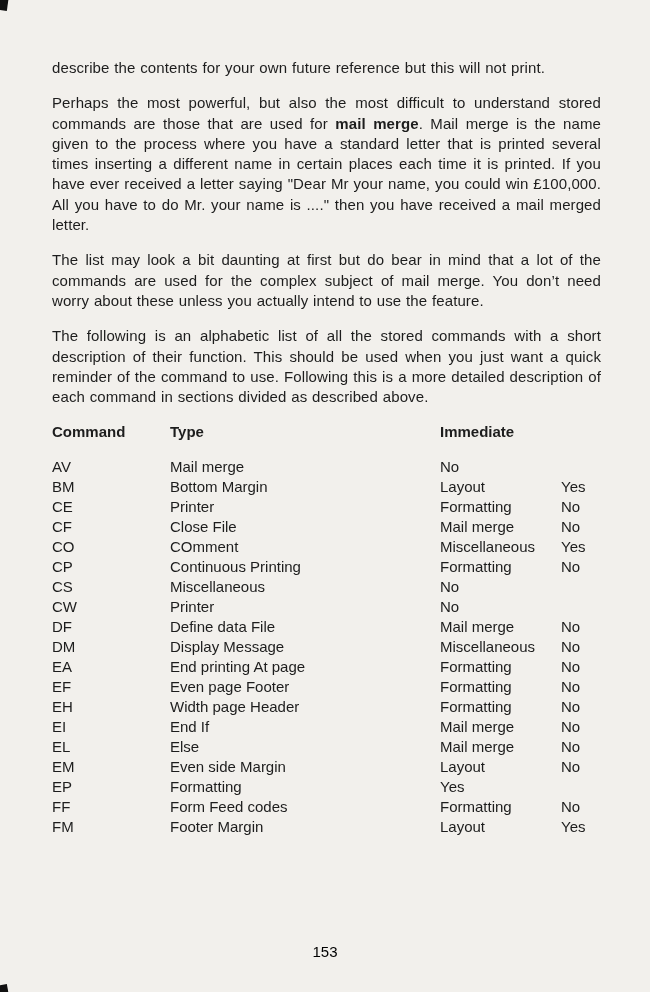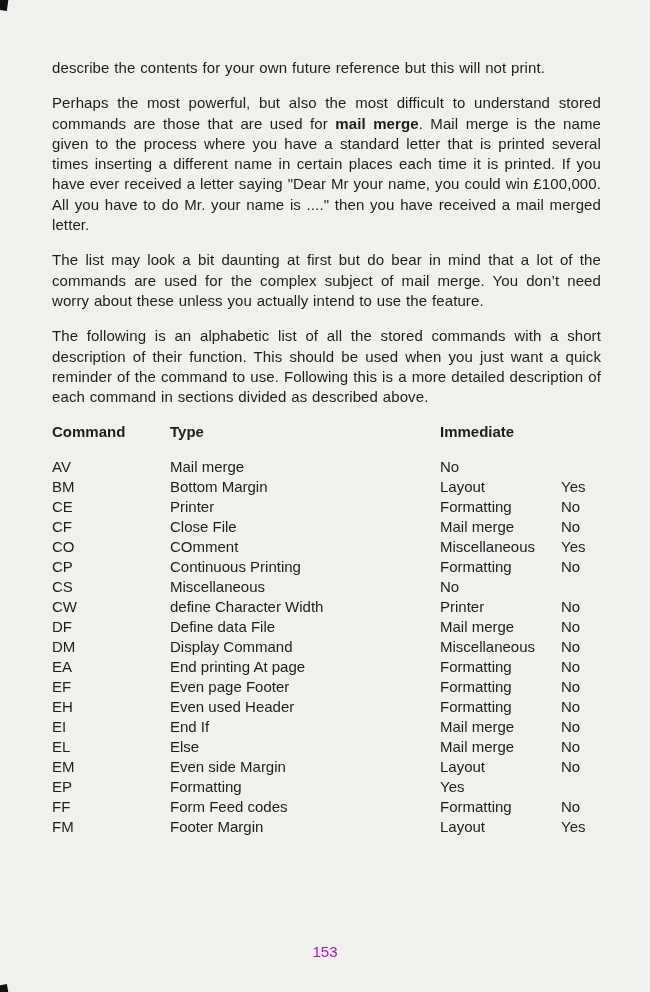--- a/index.html
+++ b/index.html
@@ -62,21 +62,21 @@
   }
   .tcell, .hcell { white-space: nowrap; }
   .c3, .h3 { }
   .page-number {
     position: absolute;
     left: 0;
     bottom: 32px;
     width: 100%;
     text-align: center;
     font-size: 15px;
-    color: #a21caf;
+    color: #000000;
   }
 </style>
 </head>
 <body>
 
 <div class="page">
 
   <div class="corner-mark-tl"></div>
   <div class="corner-mark-bl"></div>
 
@@ -132,51 +132,50 @@
             <div class="tcell c2">Formatting</div>
             <div class="tcell c3">No</div>
           </div>
           <div class="trow">
             <div class="tcell c0">CS</div>
             <div class="tcell c2">Miscellaneous</div>
             <div class="tcell c3">No</div>
           </div>
           <div class="trow">
             <div class="tcell c0">CW</div>
-            <div class="tcell c1">define Character Width</div>
             <div class="tcell c2">Printer</div>
             <div class="tcell c3">No</div>
           </div>
           <div class="trow">
             <div class="tcell c0">DF</div>
             <div class="tcell c1">Define data File</div>
             <div class="tcell c2">Mail merge</div>
             <div class="tcell c3">No</div>
           </div>
           <div class="trow">
             <div class="tcell c0">DM</div>
-            <div class="tcell c1">Display Command</div>
+            <div class="tcell c1">Display Message</div>
             <div class="tcell c2">Miscellaneous</div>
             <div class="tcell c3">No</div>
           </div>
           <div class="trow">
             <div class="tcell c0">EA</div>
             <div class="tcell c1">End printing At page</div>
             <div class="tcell c2">Formatting</div>
             <div class="tcell c3">No</div>
           </div>
           <div class="trow">
             <div class="tcell c0">EF</div>
             <div class="tcell c1">Even page Footer</div>
             <div class="tcell c2">Formatting</div>
             <div class="tcell c3">No</div>
           </div>
           <div class="trow">
             <div class="tcell c0">EH</div>
-            <div class="tcell c1">Even used Header</div>
+            <div class="tcell c1">Width page Header</div>
             <div class="tcell c2">Formatting</div>
             <div class="tcell c3">No</div>
           </div>
           <div class="trow">
             <div class="tcell c0">EI</div>
             <div class="tcell c1">End If</div>
             <div class="tcell c2">Mail merge</div>
             <div class="tcell c3">No</div>
           </div>
           <div class="trow">

